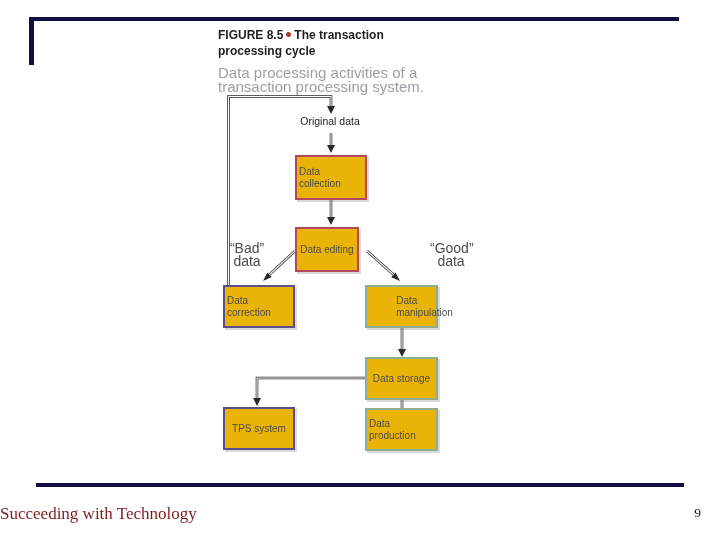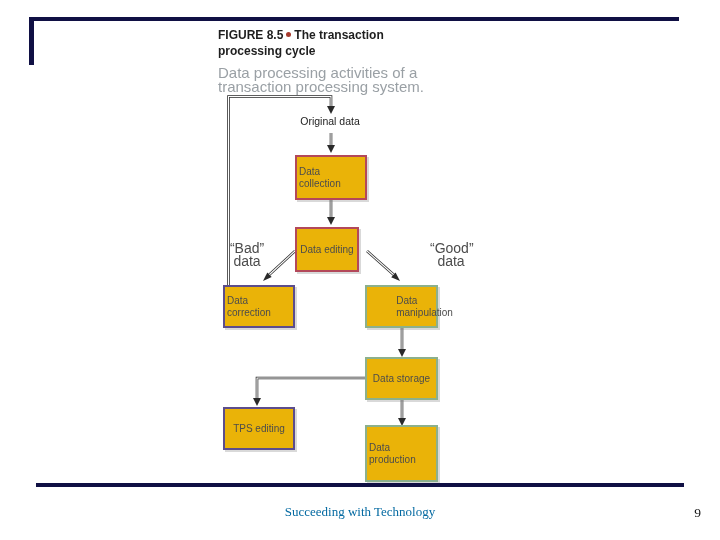--- a/index.html
+++ b/index.html
@@ -61,26 +61,26 @@
   }
   .edge-label.bad  { left: 8px;  top: 154px; }
   .edge-label.good { left: 168px; top: 154px; margin-left: 44px; }
 
   .n-collection   { left: 77px;  top: 67px;  width: 72px; height: 45px; }
   .n-editing      { left: 77px;  top: 139px; width: 64px; height: 45px; }
   .n-correction   { left: 5px;   top: 197px; width: 72px; height: 43px; }
   .n-manipulation { left: 147px; top: 197px; width: 73px; height: 43px; padding-left: 48px; }
   .n-storage      { left: 147px; top: 269px; width: 73px; height: 43px; }
   .n-tps          { left: 5px;   top: 319px; width: 72px; height: 43px; }
-  .n-production   { left: 147px; top: 337px; width: 73px; height: 57px; }
+  .n-production   { left: 147px; top: 320px; width: 73px; height: 43px; }
 
   
   .footer-text {
-    position: absolute; left: 0; top: 504px; width: 720px; text-align: center;
-    font-family: "Liberation Serif", serif; font-size: 13px; color: #0369a1;
+    position: absolute; left: 0; top: 504px; width: 720px; 
+    font-family: "Liberation Serif", serif; font-size: 17px; color: #7f1d1d;
   }
   .page-number {
     position: absolute; top: 505px; right: 19px;
     font-family: "Liberation Serif", serif; font-size: 13.5px; color: #111111;
   }
 </style>
 </head>
 <body>
 
 <div class="slide">
@@ -140,21 +140,21 @@
       <div class="edge-label bad">“Bad” data</div>
 
       <div class="edge-label good">“Good” data</div>
 
       <div class="node purple n-correction">Data correction</div>
 
       <div class="node green n-manipulation">Data manipulation</div>
 
       <div class="node green n-storage">Data storage</div>
 
-      <div class="node purple n-tps">TPS editing</div>
+      <div class="node purple n-tps">TPS system</div>
 
       <div class="node green n-production">Data production</div>
 
     </div>
   </div>
 
   <div class="footer-rule"></div>
   <div class="footer-text">Succeeding with Technology</div>
   <div class="page-number">9</div>
 

